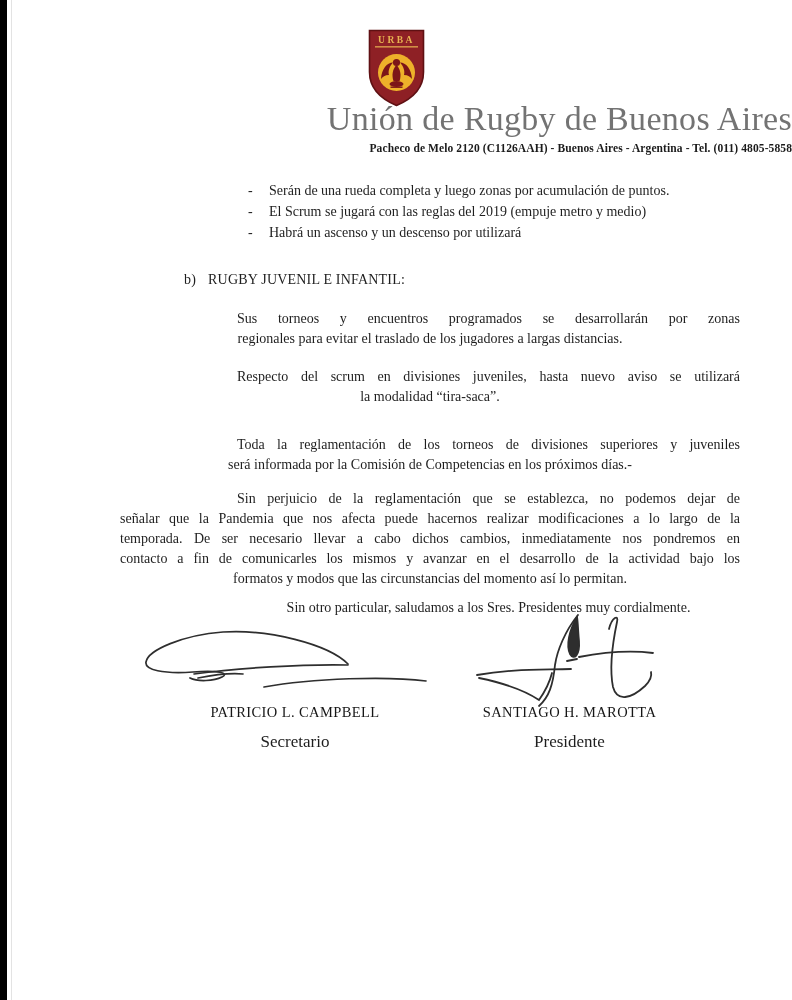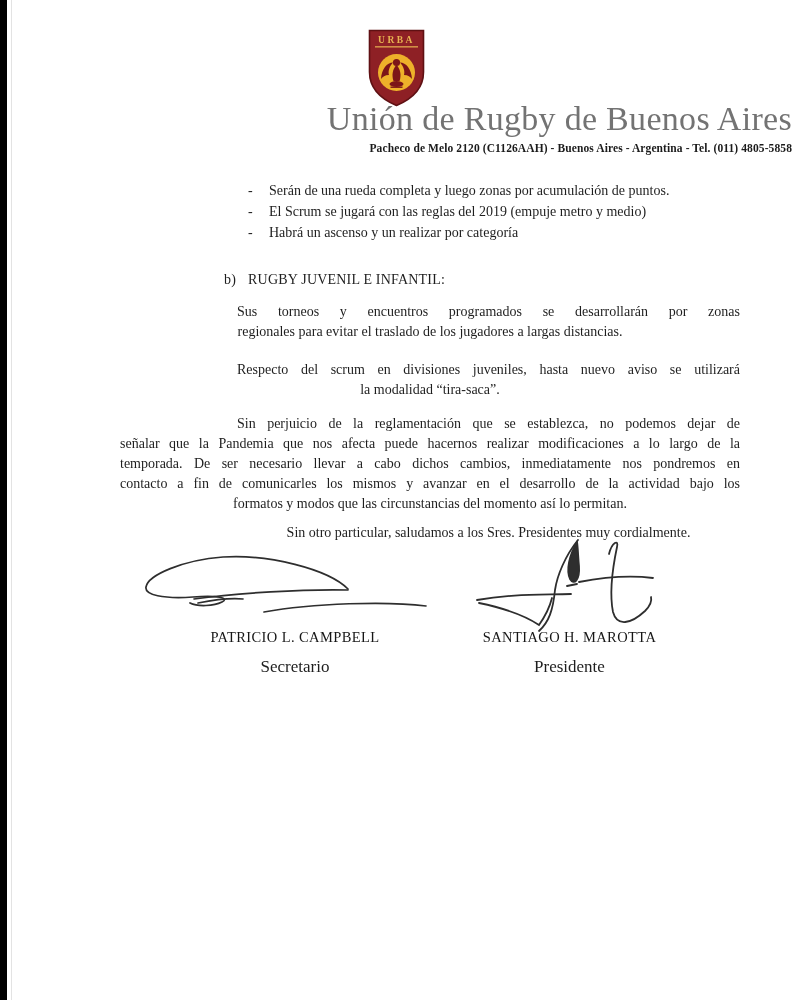--- a/index.html
+++ b/index.html
@@ -14,28 +14,28 @@
   .logo-svg{display:block;margin:0 auto;}
   .doc-title{font-size:34px;font-weight:normal;line-height:36px;margin:-6px 0 0 0;color:#737373;letter-spacing:0.3px;}
   .doc-address{font-size:11.5px;font-weight:bold;margin-top:5px;color:#1b1b1b;letter-spacing:0.1px;}
 
   .content{margin-left:120px;margin-right:52px;font-size:14px;line-height:20px;}
 
   .bullets{margin-top:26px;margin-left:128px;line-height:21px;}
   .bullet-row{display:flex;}
   .bullet-dash{width:21px;flex:none;}
 
-  .section-heading{margin-top:27px;margin-left:104px;letter-spacing:0.2px;}
+  .section-heading{margin-top:27px;margin-left:64px;letter-spacing:0.2px;}
   .section-label{margin-right:12px;}
 
   .para{margin:0;}
   .line{text-align:center;}
   .jline{text-align:justify;text-align-last:justify;text-justify:inter-word;}
   .indent{padding-left:117px;}
-  .mt-p1{margin-top:12px;}
+  .mt-p1{margin-top:19px;}
   .mt-p2{margin-top:18px;}
   .mt-p3{margin-top:28px;}
   .mt-p4{margin-top:14px;}
   .mt-closing{margin-top:9px;}
 
   .sig-area{position:relative;height:150px;margin-top:0;}
   .sig-svg{position:absolute;}
   .sig-left-svg{left:18px;top:6px;}
   .sig-right-svg{left:343px;top:-13px;}
   .signatory{position:absolute;top:84px;text-align:center;}
@@ -75,38 +75,42 @@
     <div class="bullet-row">
       <span class="bullet-dash">-</span>
       <span>Serán de una rueda completa y luego zonas por acumulación de puntos.</span>
     </div>
     <div class="bullet-row">
       <span class="bullet-dash">-</span>
       <span>El Scrum se jugará con las reglas del 2019 (empuje metro y medio)</span>
     </div>
     <div class="bullet-row">
       <span class="bullet-dash">-</span>
-      <span>Habrá un ascenso y un realizar por categoría</span>
+      <span>Habrá un ascenso y un descenso por utilizará</span>
     </div>
   </div>
 
   <div class="section-heading">
     <span class="section-label">b)</span><span>RUGBY JUVENIL E INFANTIL:</span>
   </div>
 
   <div class="para mt-p1">
     <div class="jline indent">Sus torneos y encuentros programados se desarrollarán por zonas</div>
     <div class="line">regionales para evitar el traslado de los jugadores a largas distancias.</div>
   </div>
 
   <div class="para mt-p2">
     <div class="jline indent">Respecto del scrum en divisiones juveniles, hasta nuevo aviso se utilizará</div>
     <div class="line">la modalidad “tira-saca”.</div>
   </div>
 
+  <div class="para mt-p3">
+    <div class="jline indent">Toda la reglamentación de los torneos de divisiones superiores y juveniles</div>
+    <div class="line">será informada por la Comisión de Competencias en los próximos días.-</div>
+  </div>
 
   <div class="para mt-p4">
     <div class="jline indent">Sin perjuicio de la reglamentación que se establezca, no podemos dejar de</div>
     <div class="jline">señalar que la Pandemia que nos afecta puede hacernos realizar modificaciones a lo largo de la</div>
     <div class="jline">temporada. De ser necesario llevar a cabo dichos cambios, inmediatamente nos pondremos en</div>
     <div class="jline">contacto a fin de comunicarles los mismos y avanzar en el desarrollo de la actividad bajo los</div>
     <div class="line">formatos y modos que las circunstancias del momento así lo permitan.</div>
   </div>
 
   <div class="para mt-closing">

